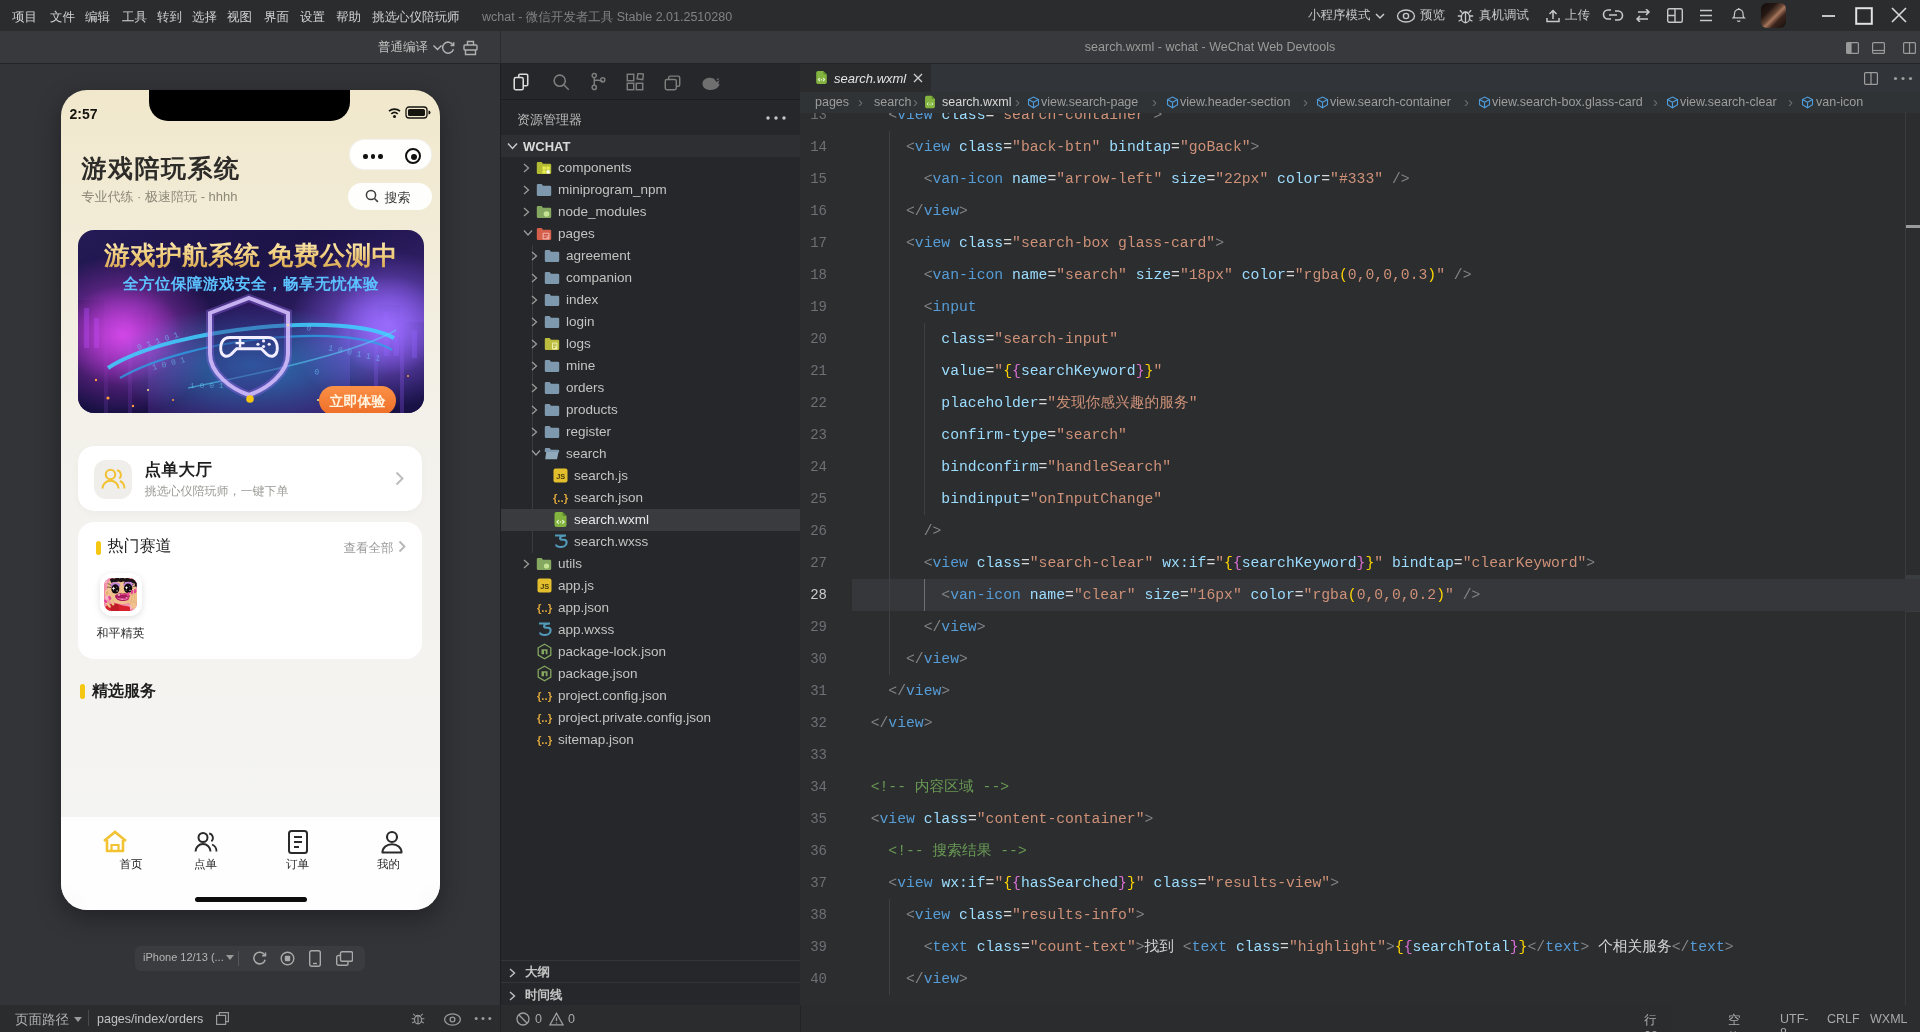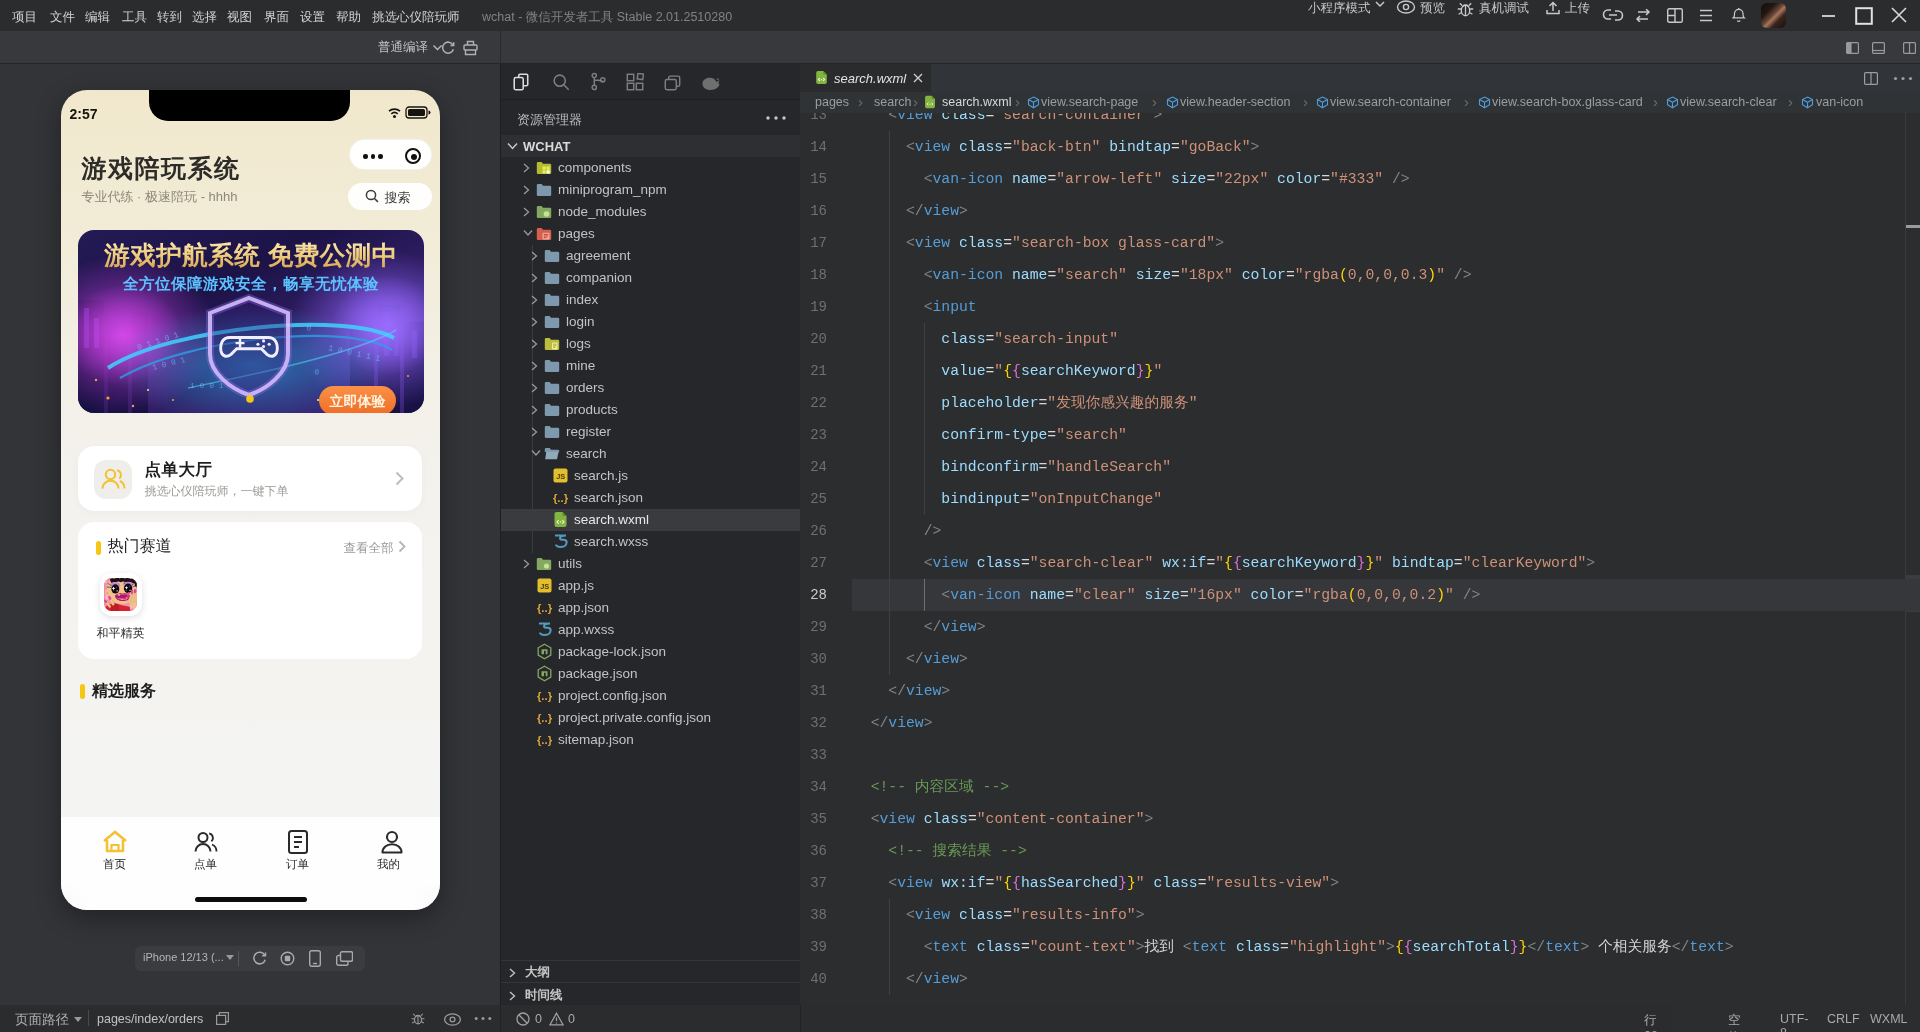--- a/index.html
+++ b/index.html
@@ -2,21 +2,21 @@
 <html><head><meta charset="utf-8">
 <style>
 *{margin:0;padding:0;box-sizing:border-box}
 html,body{width:1920px;height:1032px;overflow:hidden;background:#2c2d2f;font-family:"Liberation Sans",sans-serif;-webkit-font-smoothing:antialiased}
 .abs{position:absolute}
 #stage{position:relative;width:1920px;height:1032px}
 
 #menubar{position:absolute;left:0;top:0;width:1920px;height:31px;background:#2b2c2e;color:#d2d2d2;font-size:12.5px}
 #menubar .mi{position:absolute;top:9px;white-space:nowrap}
 #wtitle{position:absolute;top:9px;left:482px;color:#828286}
-.ticon{position:absolute;top:0;height:31px;display:flex;align-items:flex-start;color:#c8c8c8;font-size:12.5px;white-space:nowrap}
+.ticon{position:absolute;top:0;height:31px;display:flex;align-items:center;color:#c8c8c8;font-size:12.5px;white-space:nowrap}
 
 #toolbar{position:absolute;left:0;top:31px;width:1920px;height:33px;background:#38393c;border-bottom:1px solid #242528}
 #toolbar .simctl{position:absolute;top:0;height:33px;display:flex;align-items:center;color:#c2c2c2;font-size:12.5px}
 #edtitle{position:absolute;top:9px;left:500px;width:1420px;text-align:center;color:#9b9b9b;font-size:12.5px}
 
 #simpanel{position:absolute;left:0;top:64px;width:500px;height:941px;background:#333438;overflow:hidden}
 #explorer{position:absolute;left:500px;top:64px;width:300px;height:941px;background:#26272a;border-left:1px solid #1d1e20;overflow:hidden;color:#c5c5c5}
 #editor{position:absolute;left:800px;top:64px;width:1120px;height:941px;background:#2b2d2f;overflow:hidden}
 
 #statusbar{position:absolute;left:0;top:1005px;width:1671px;height:27px;background:#2b2c2e;color:#a9a9a9;font-size:12.5px}
@@ -195,20 +195,21 @@
         </svg></span>
     <svg class="abs" style="left:441px;top:10px" width="14" height="14" viewBox="0 0 14 14">
         <path d="M12.4 8.2a5.5 5.5 0 11-.5-4.3" fill="none" stroke="#b0b0b0" stroke-width="1.5"></path>
         <path d="M12.7 1.2v3.2H9.5" fill="none" stroke="#b0b0b0" stroke-width="1.5"></path>
       </svg>
     <svg class="abs" style="left:463px;top:9px" width="15" height="16" viewBox="0 0 15 16">
         <path d="M4.5 5V1.5h6V5" fill="none" stroke="#b0b0b0" stroke-width="1.4"></path>
         <rect x="1" y="5" width="13" height="5" rx="1" fill="none" stroke="#b0b0b0" stroke-width="1.4"></rect>
         <path d="M2.5 10v4.5h10V10" fill="none" stroke="#b0b0b0" stroke-width="1.4"></path>
       </svg>
+    <span id="edtitle">search.wxml - wchat - WeChat Web Devtools</span>
     <svg class="abs" style="left:1846px;top:11px" width="13" height="12" viewBox="0 0 13 12">
         <rect x="0.6" y="0.6" width="11.8" height="10.8" rx="1" fill="none" stroke="#9a9a9a" stroke-width="1.2"></rect>
         <rect x="0.6" y="0.6" width="5" height="10.8" fill="#9a9a9a"></rect>
       </svg>
     <svg class="abs" style="left:1872px;top:11px" width="13" height="12" viewBox="0 0 13 12">
         <rect x="0.6" y="0.6" width="11.8" height="10.8" rx="1" fill="none" stroke="#9a9a9a" stroke-width="1.2"></rect>
         <path d="M1 8.5h11" stroke="#9a9a9a" stroke-width="1.2"></path>
       </svg>
     <svg class="abs" style="left:1903px;top:11px" width="13" height="12" viewBox="0 0 13 12">
         <rect x="0.6" y="0.6" width="11.8" height="10.8" rx="1" fill="none" stroke="#9a9a9a" stroke-width="1.2"></rect>
@@ -390,21 +391,21 @@
 
 
       <div class="abs" style="left:0;top:727px;width:379px;height:93px;background:rgba(255,255,255,.9);backdrop-filter:blur(11px);-webkit-backdrop-filter:blur(9px)">
         <svg class="abs" style="left:40px;top:12px" width="28" height="26" viewBox="0 0 28 26">
             <g fill="none" stroke="#f2c233" stroke-width="2.6">
               <path d="M3 12 L14 3 L25 12"></path>
               <path d="M6 11v11h16V11" stroke-linejoin="round"></path>
               <path d="M10.5 22v-6h7v6" stroke-width="2.2"></path>
             </g>
           </svg>
-        <div class="abs" style="left:26px;top:39.5px;width:56px;text-align:center;font-size:11.5px;color:#1f1f1f">首页</div>
+        <div class="abs" style="left:26px;top:39.5px;width:56px;text-align:right;font-size:11.5px;color:#1f1f1f">首页</div>
         <svg class="abs" style="left:131px;top:12px" width="28" height="26" viewBox="0 0 28 26">
             <g fill="none" stroke="#2a2a2a" stroke-width="2">
               <circle cx="11" cy="8.5" r="4.5"></circle>
               <path d="M3.5 22.5c0-4.3 3.4-7.4 7.5-7.4s7.5 3.1 7.5 7.4"></path>
               <path d="M17.2 4.5a4.5 4.5 0 012.2 7.8M20 15.5c2.7 1 4.5 3.7 4.5 7" stroke-width="1.8"></path>
             </g>
           </svg>
         <div class="abs" style="left:117px;top:39.5px;width:56px;text-align:center;font-size:11.5px;color:#2b2b2b">点单</div>
         <svg class="abs" style="left:225px;top:12px" width="24" height="26" viewBox="0 0 24 26">
             <g fill="none" stroke="#2a2a2a" stroke-width="2">

